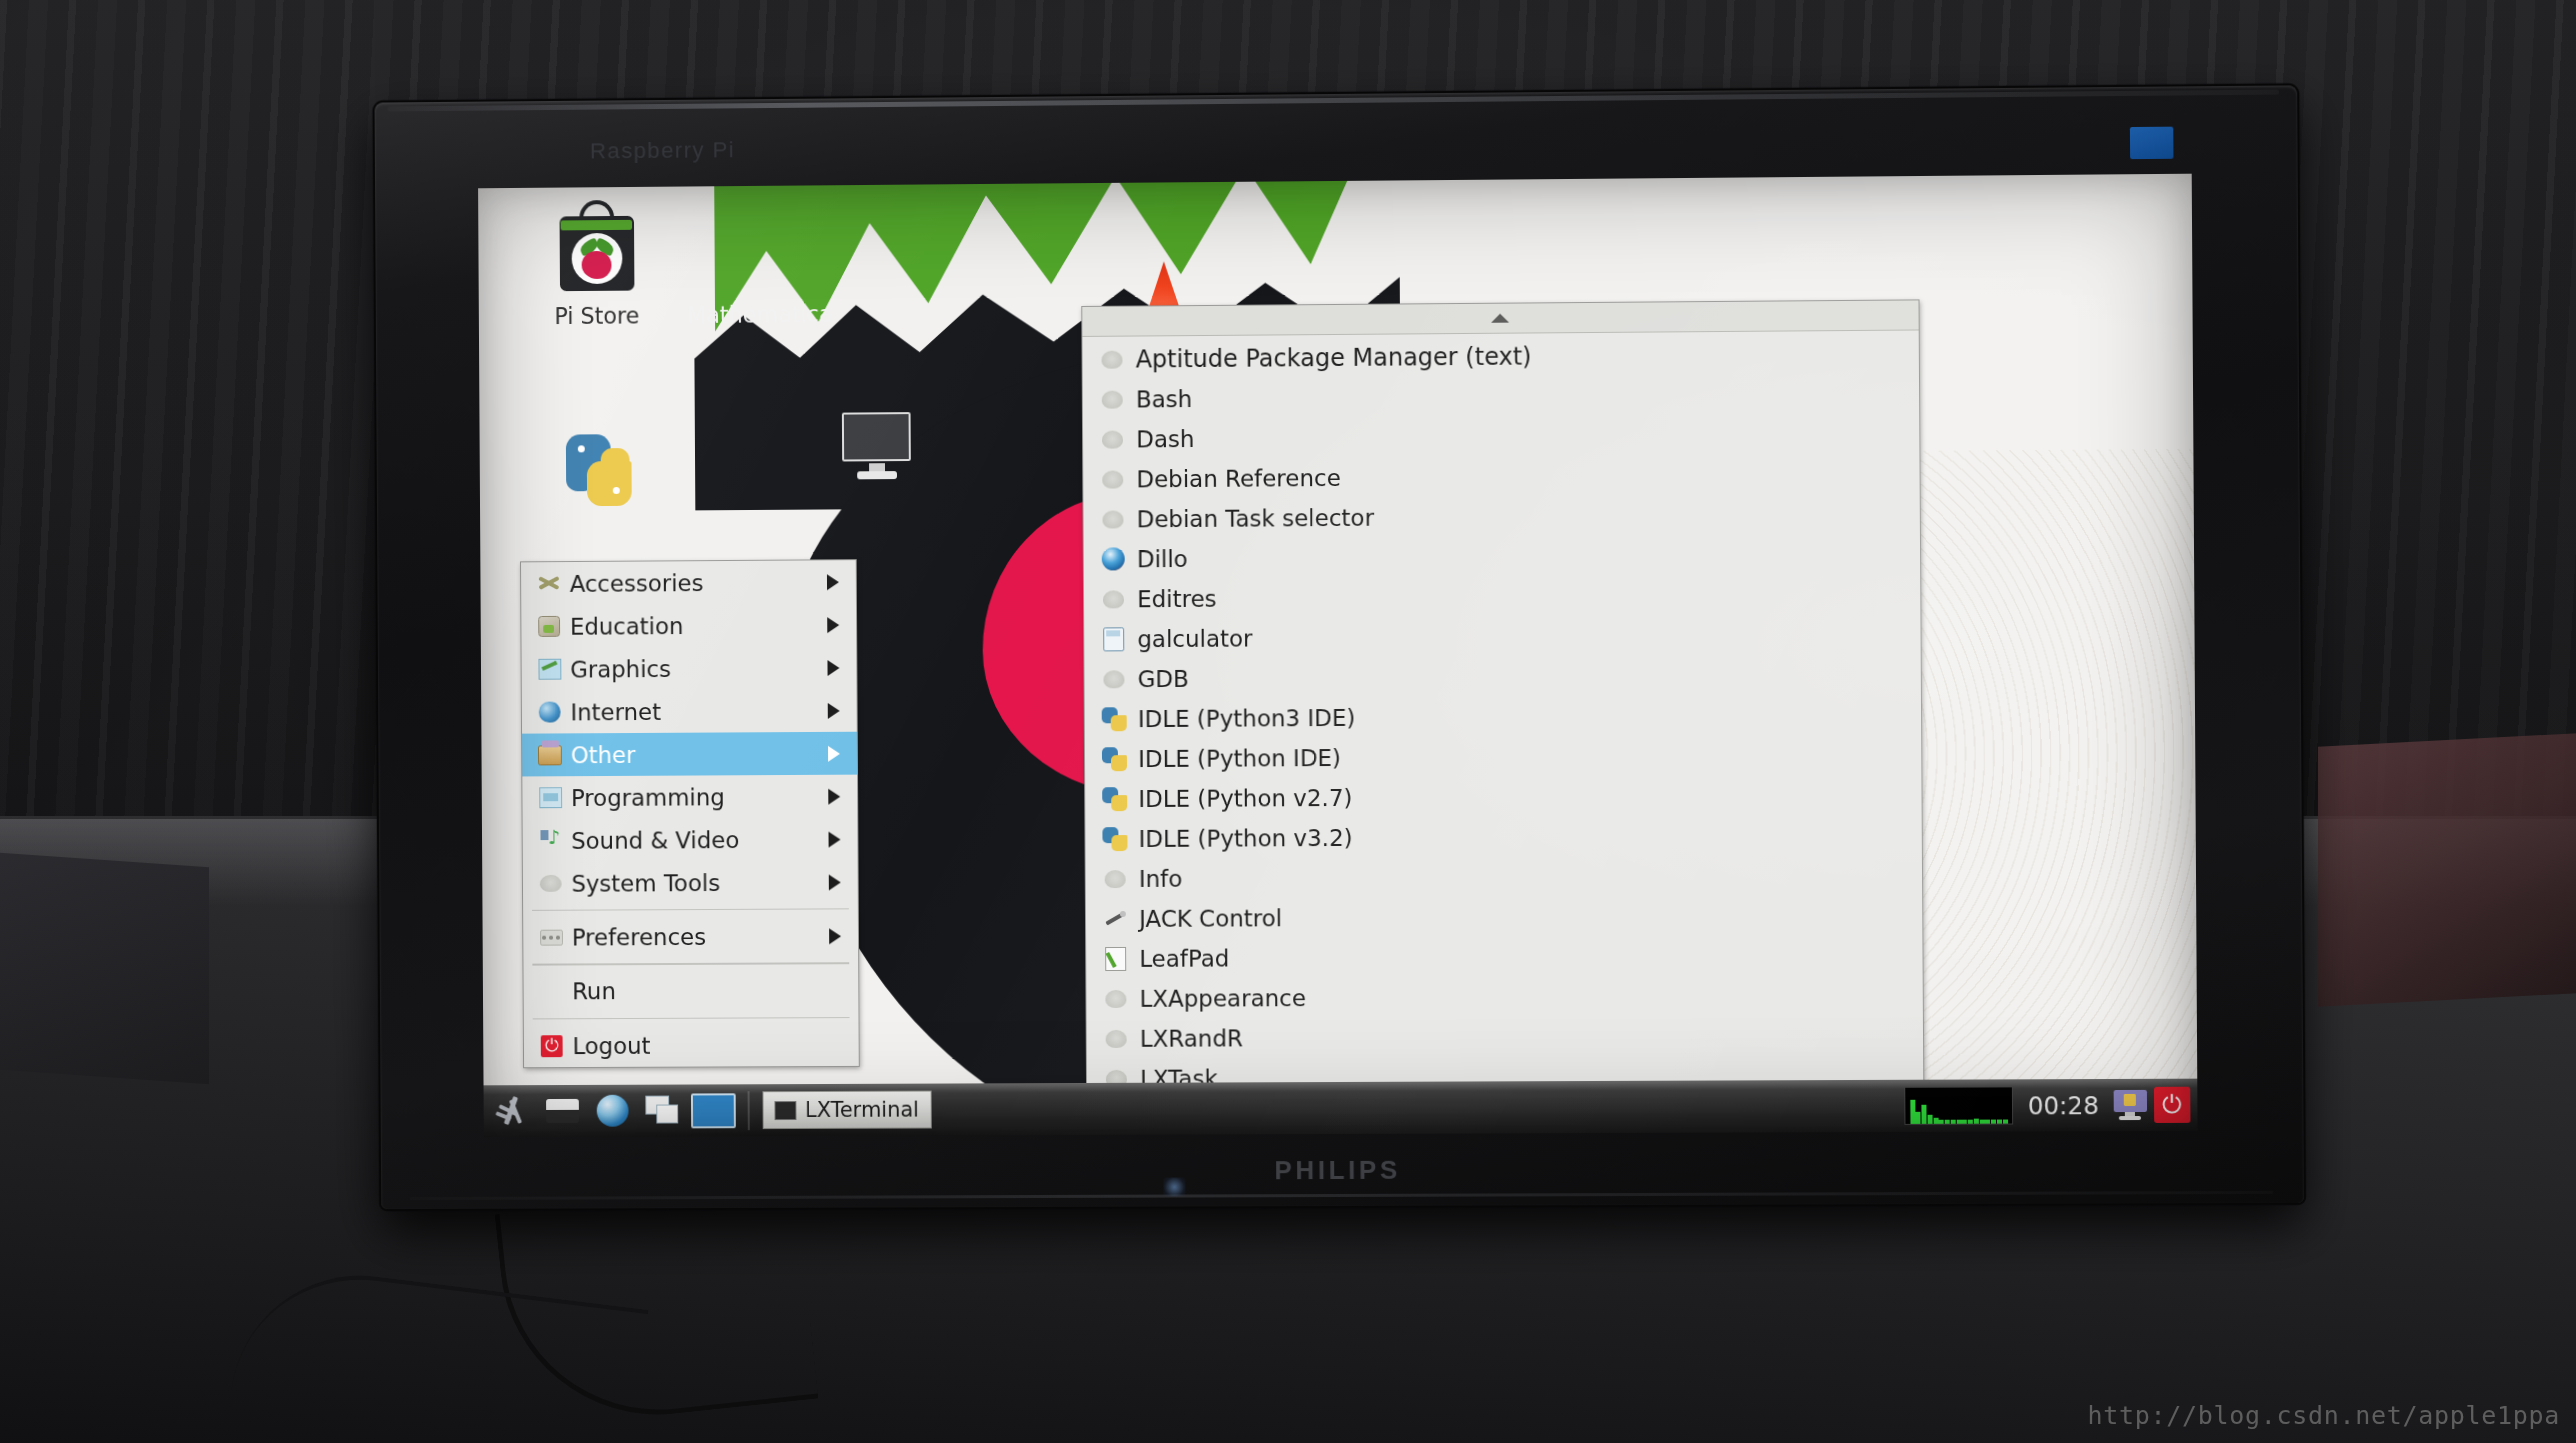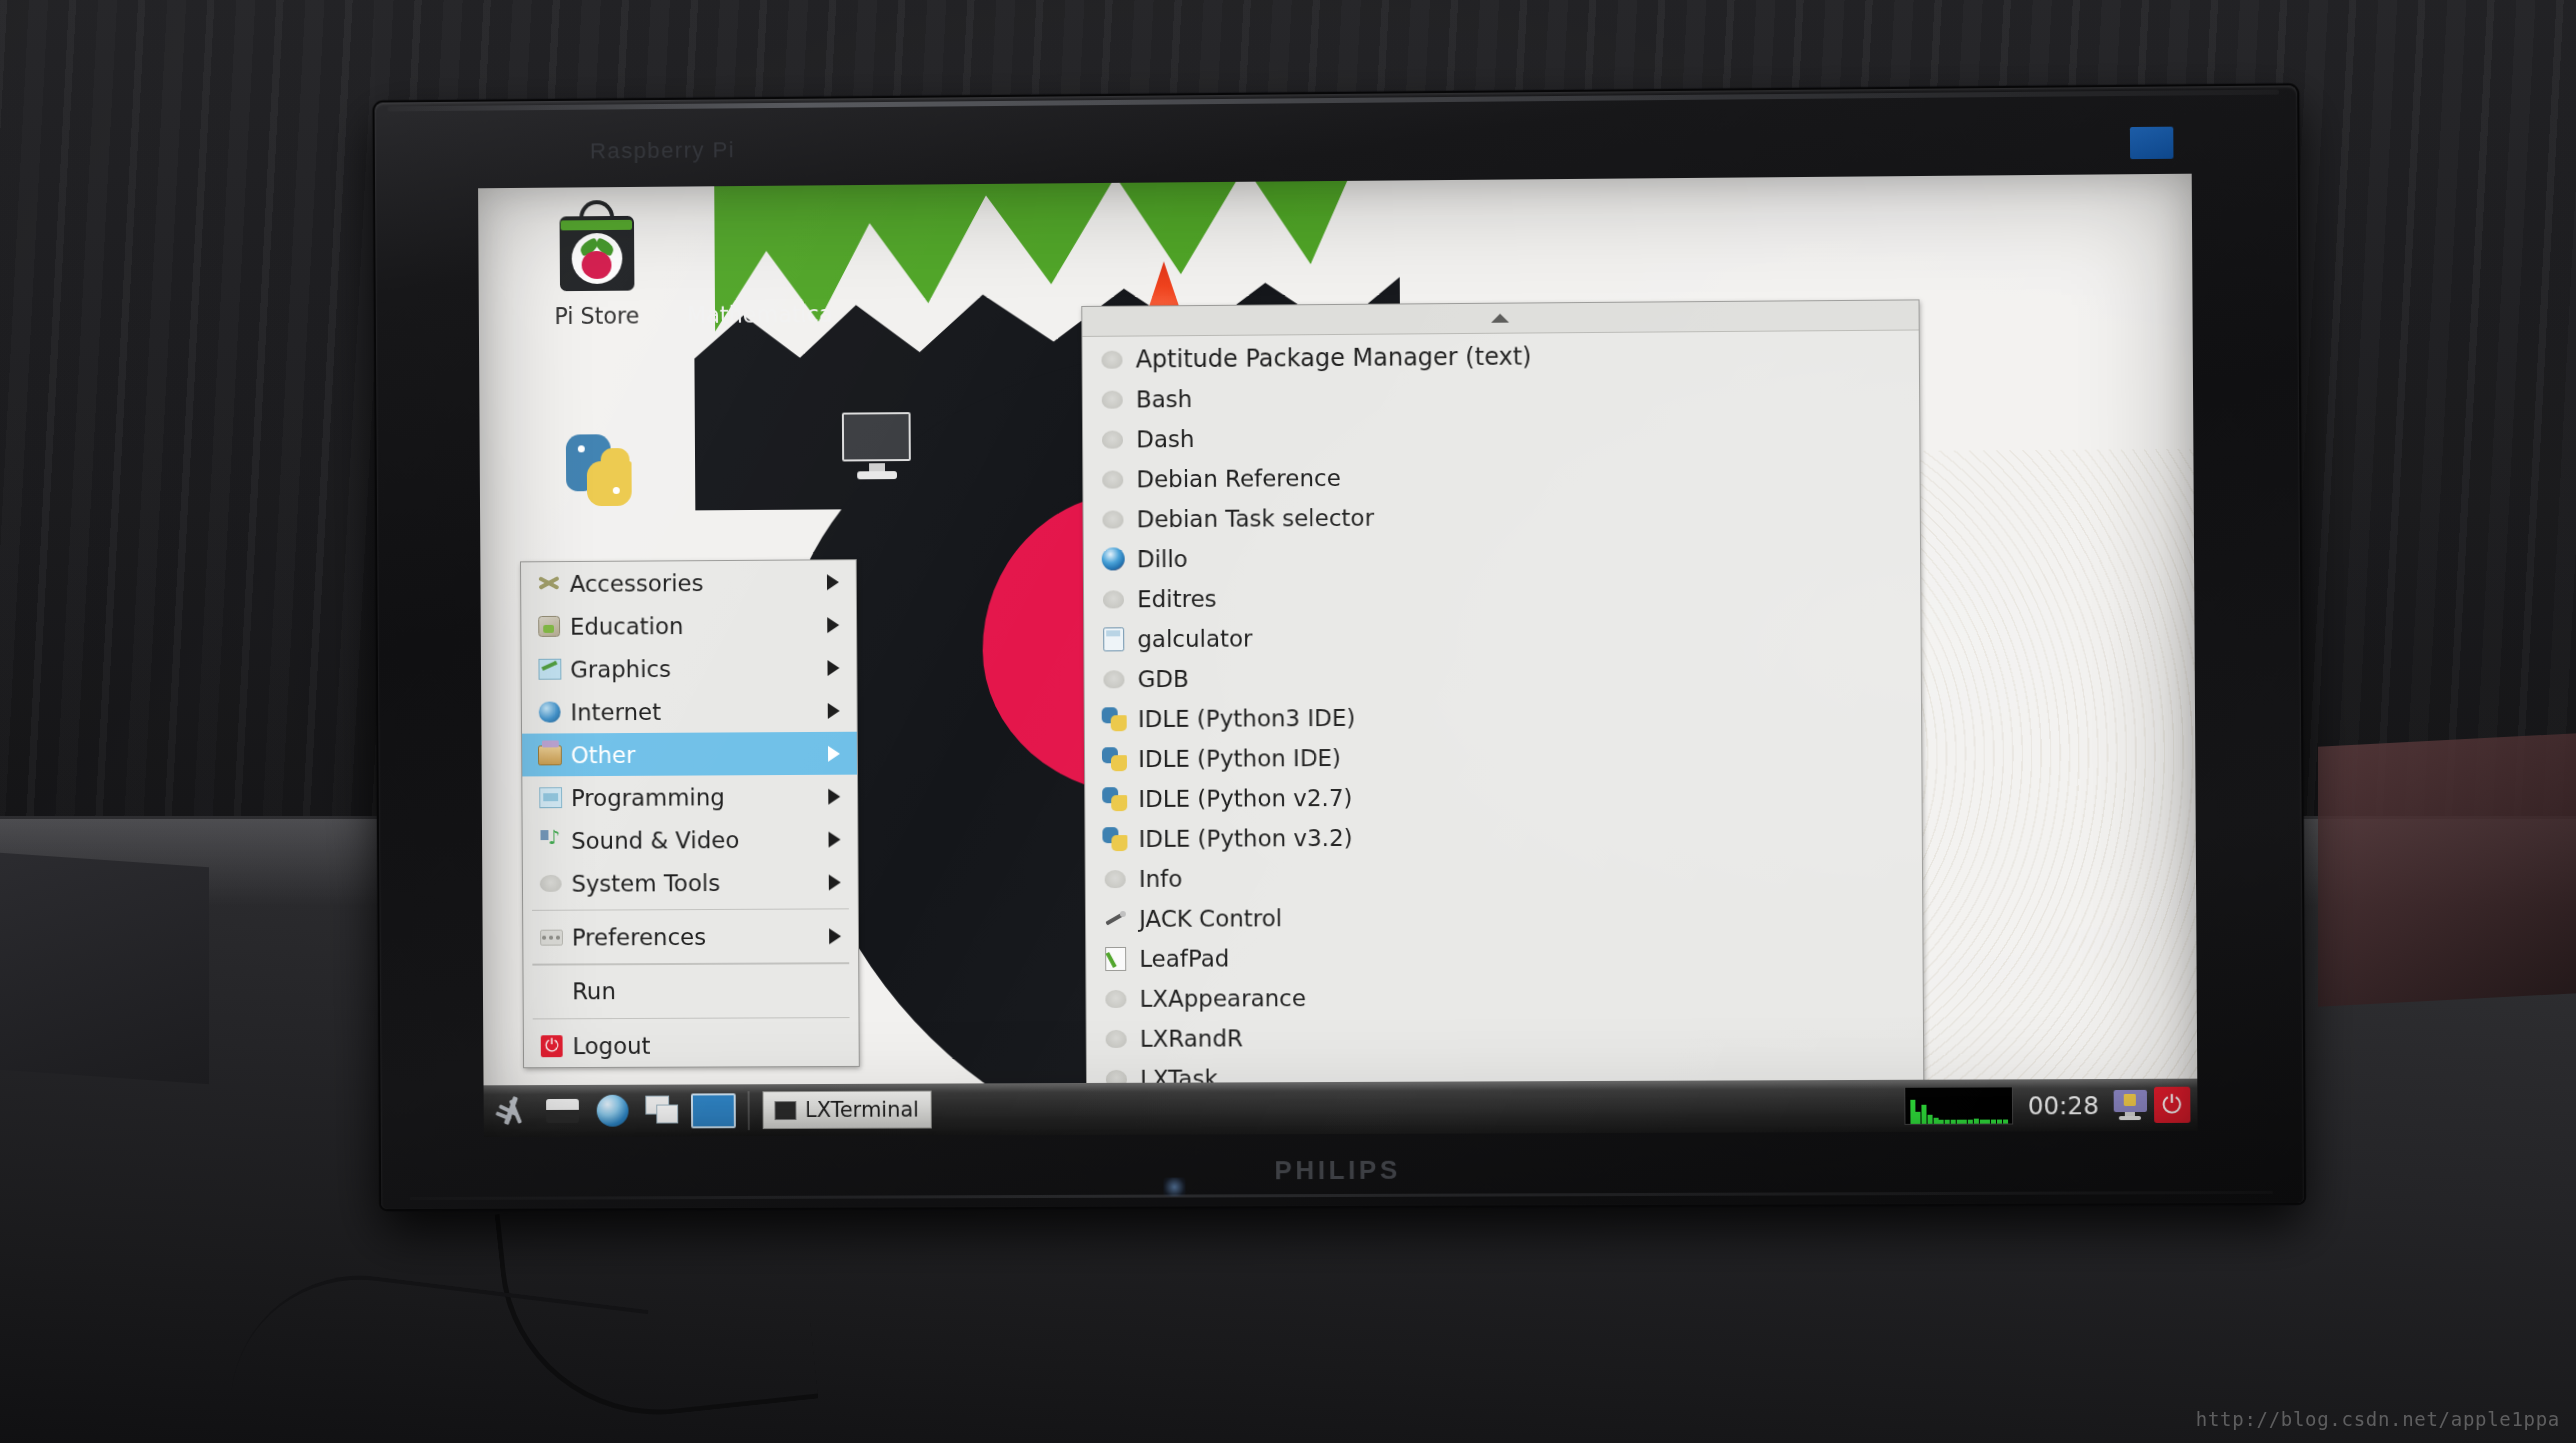--- a/index.html
+++ b/index.html
@@ -335,21 +335,21 @@
   .lock-icon .lscr{position:absolute;left:0;top:0;width:33px;height:21.7px;background:#8c86c4;border-radius:2.2px;}
   .lock-icon .lpad{position:absolute;left:10.8px;top:4.3px;width:11.6px;height:11.6px;background:#f0c94a;border-radius:1.4px;}
   .lock-icon .lst{position:absolute;left:11.6px;top:21.7px;width:10px;height:4.3px;background:#d8d8d8;}
   .lock-icon .lbs{position:absolute;left:5.8px;top:26px;width:21.7px;height:4.3px;background:#e8e8e8;border-radius:2.2px;}
   .pwr-btn { width:36px;height:36px;background:#e01c2c;border-radius:2.9px;display:flex;align-items:center;justify-content:center;}
   .pwr-btn:after{content:"⏻";color:#fff;font-size:24.5px;line-height:1;}
 
   
   #watermark {
     position:absolute; right: 16px; bottom: 13px;
-    color: rgba(188,188,188,0.42); font-size: 19px;
+    color: rgba(188,188,188,0.42); font-size: 25px;
     font-family: "DejaVu Sans Mono", monospace; letter-spacing: 0.7px; text-align: center;
   }
 
   
   #cursor {
     position:absolute; left: 365px; top: 469px; width: 0; height: 0; z-index: 60;
     filter: drop-shadow(0.7px 1.4px 1.4px rgba(0,0,0,.5));
   }
 </style>
 </head>

